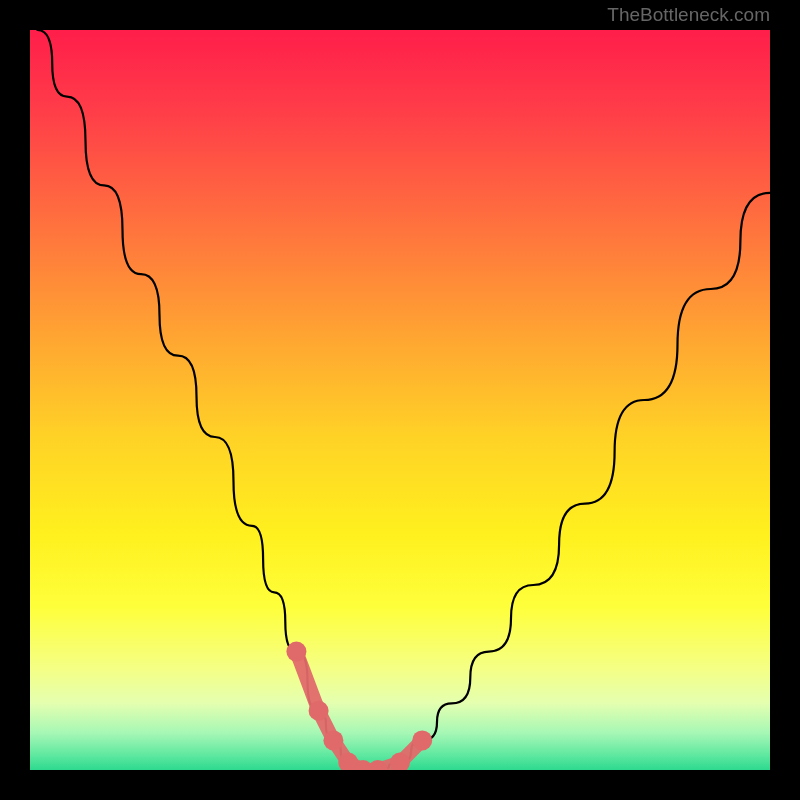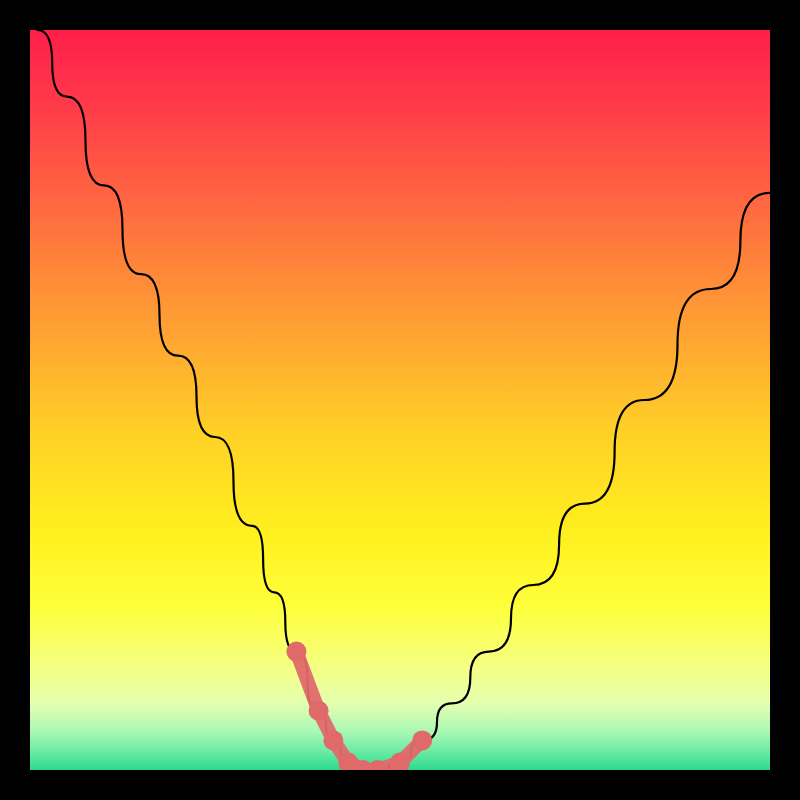--- a/index.html
+++ b/index.html
@@ -50,20 +50,21 @@
     color: #666;
     font-size: 19px;
     z-index: 5;
   }
 </style>
 </head>
 <body>
 
 <div class="frame">
 
+  <div class="watermark">TheBottleneck.com</div>
 
   <div class="plot-area">
     <svg class="gradient" viewBox="0 0 740 740" preserveAspectRatio="none">
       <defs>
         <linearGradient id="bg-grad" x1="0" y1="0" x2="0" y2="1">
             <stop offset="0%" stop-color="#ff1e4a"></stop>
             <stop offset="10%" stop-color="#ff3a49"></stop>
             <stop offset="25%" stop-color="#ff6d3f"></stop>
             <stop offset="40%" stop-color="#ffa033"></stop>
             <stop offset="55.00000000000001%" stop-color="#ffd226"></stop>

